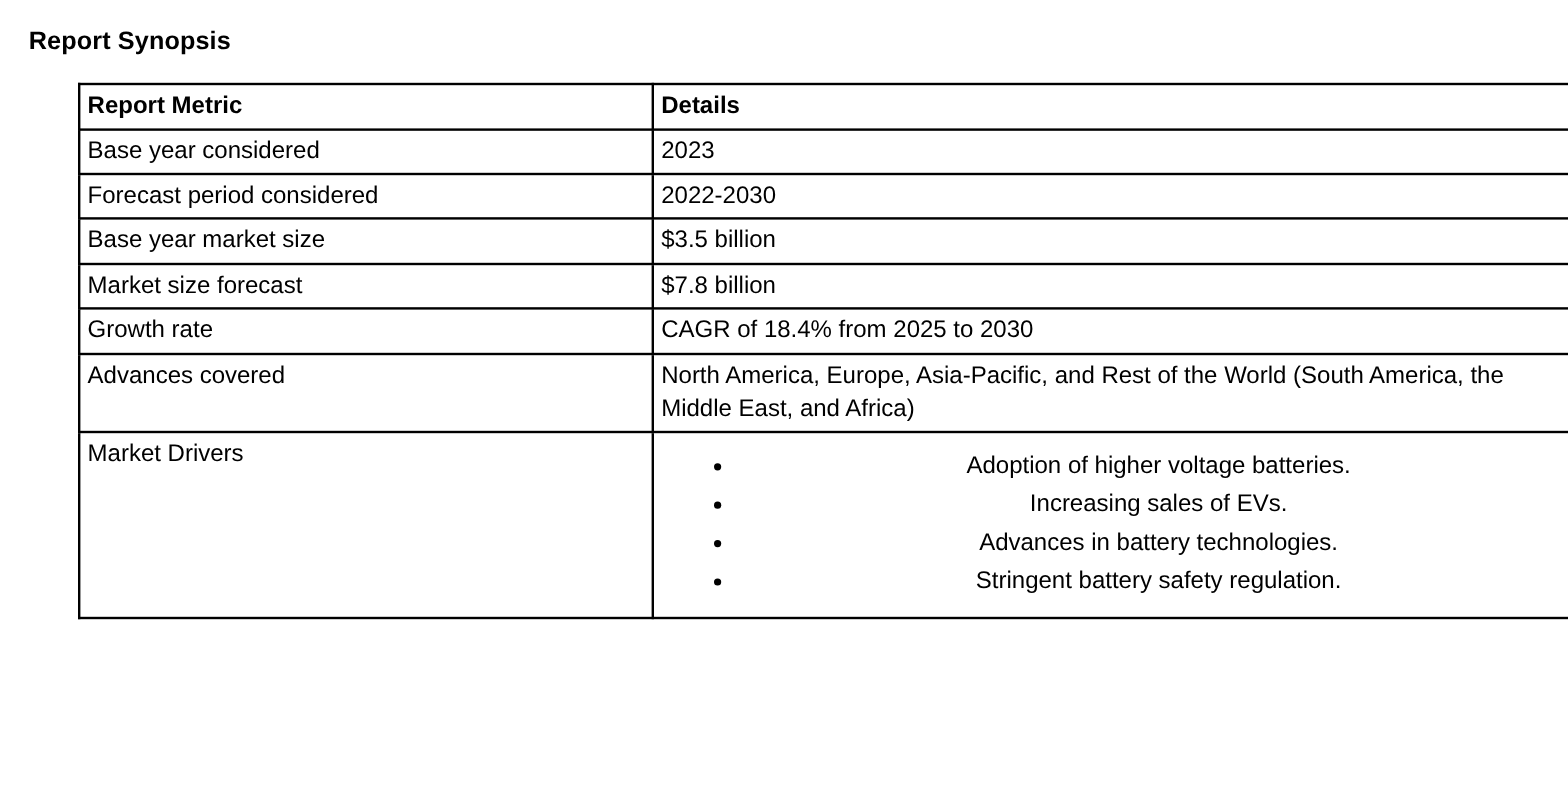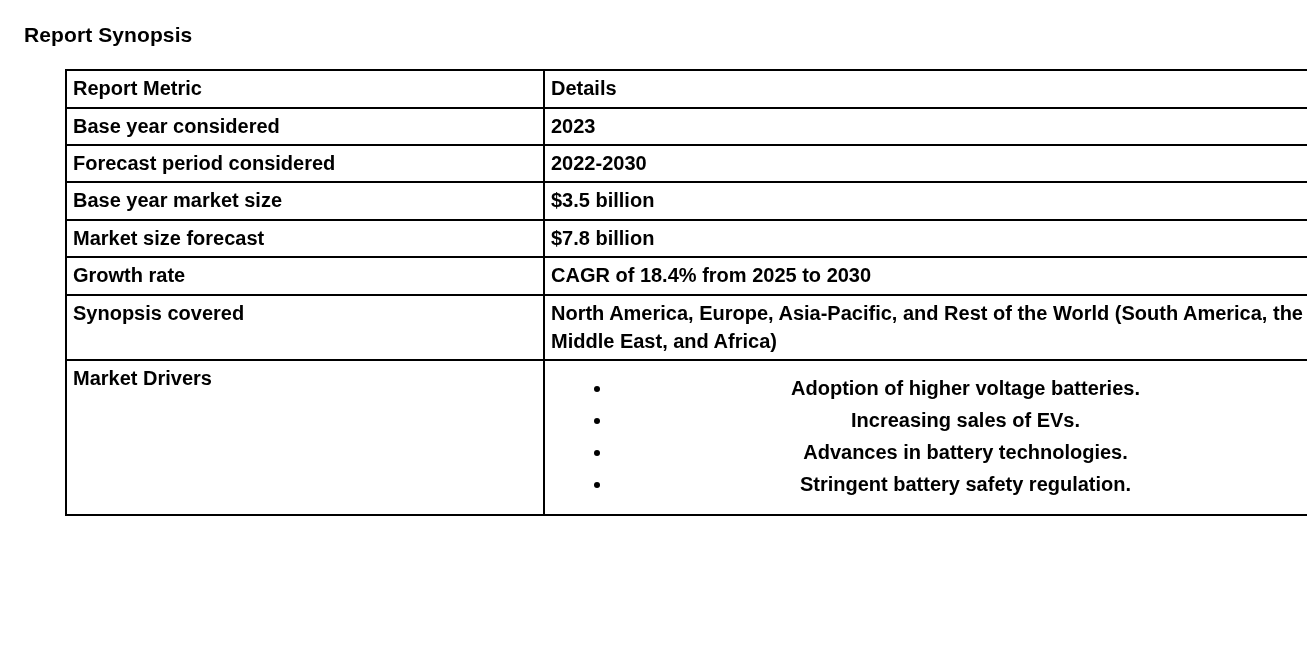--- a/index.html
+++ b/index.html
@@ -41,21 +41,21 @@
     vertical-align: top;
     padding: 3px 6px 4px 6px;
     font-size: 20px;
     line-height: 1.42;
     text-align: left;
   }
   table.synopsis th {
     font-weight: bold;
   }
   table.synopsis td {
-    font-weight: bold;
+    font-weight: normal;
   }
   ul.drivers {
     margin: 8px 0 10px 0;
     padding-left: 62px;
     list-style-type: disc;
     text-align: center;
   }
   ul.drivers li {
     font-size: 20px;
     line-height: 1.6;
@@ -102,21 +102,21 @@
       </tr>
       <tr>
         <td>Market size forecast</td>
         <td>$7.8 billion</td>
       </tr>
       <tr>
         <td>Growth rate</td>
         <td>CAGR of 18.4% from 2025 to 2030</td>
       </tr>
       <tr>
-        <td class="label-cell-tall">Synopsis covered</td>
+        <td class="label-cell-tall">Advances covered</td>
         <td>North America, Europe, Asia-Pacific, and Rest of the World (South America, the Middle East, and Africa)</td>
       </tr>
       <tr>
         <td class="label-cell-tall">Market Drivers</td>
         <td class="drivers-cell">
           <ul class="drivers">
             <li>Adoption of higher voltage batteries.</li>
             <li>Increasing sales of EVs.</li>
             <li>Advances in battery technologies.</li>
             <li>Stringent battery safety regulation.</li>

